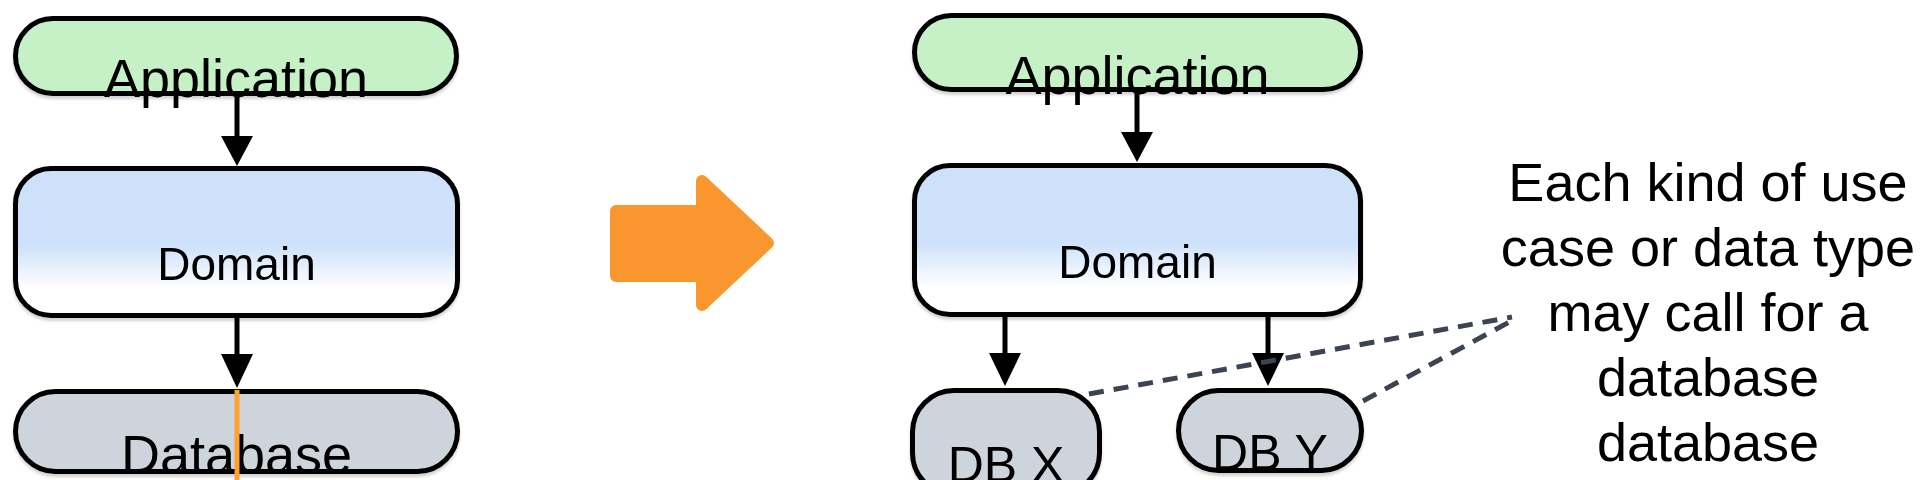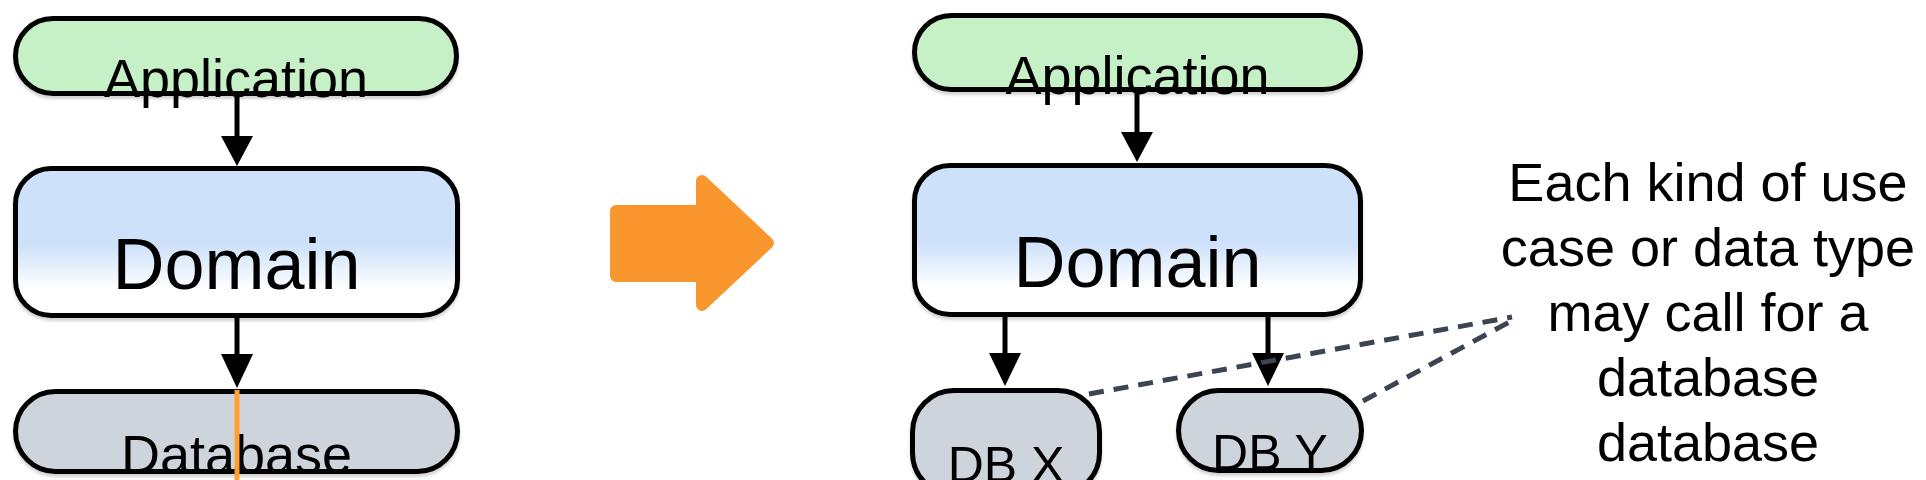--- a/index.html
+++ b/index.html
@@ -35,21 +35,21 @@
     background: var(--application-fill, #C6F0C6);
     border-radius: 40px;
     font-size: 54px;
   }
   .node-domain {
     background: linear-gradient(180deg,
       var(--domain-fill-top, #CDE1FA) 0%,
       var(--domain-fill-top, #CDE1FA) 52%,
       var(--domain-fill-bottom, #FFFFFF) 83%);
     border-radius: 38px;
-    font-size: 72px;
+    font-size: 46px;
     align-items: center;
   }
   .node-db {
     background: var(--database-fill, #CED4DC);
     border-radius: 44px;
     font-size: 54px;
   }
   .node-db-small { font-size: 50px; }
 
   

